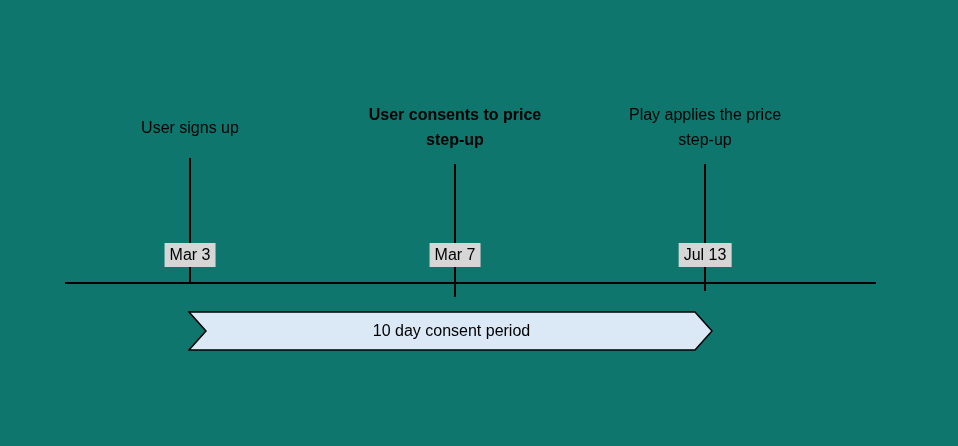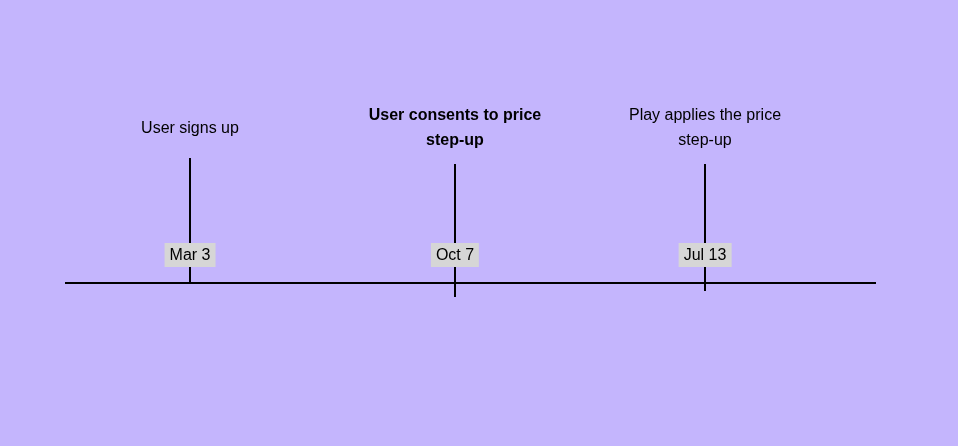--- a/index.html
+++ b/index.html
@@ -1,21 +1,21 @@
 <!DOCTYPE html>
 <html style="--axis: #000000; --text: #000000; --banner_fill: #dbe8f6; --banner_stroke: #000000; --date_bg: #d6d6d6;"><head>
 <meta charset="utf-8">
 <style>
   html, body { margin: 0; padding: 0; background: #ffffff; }
 
   .canvas {
     position: relative;
     width: 958px;
     height: 446px;
-    background: #c4b5fd;
+    background: #0f766e;
     font-family: "Liberation Sans", sans-serif;
     color: var(--text, #000);
     overflow: hidden;
   }
 
   .axis {
     position: absolute;
     left: 65px;
     top: 282px;
     width: 811px;
@@ -88,20 +88,26 @@
 <div class="canvas">
 
   <div class="axis"></div>
 
   <div class="event-label e1">User signs up</div>
   <div class="tick e1"></div>
   <div class="date e1">Mar 3</div>
 
   <div class="event-label e2">User consents to price step-up</div>
   <div class="tick e2"></div>
-  <div class="date e2">Oct 7</div>
+  <div class="date e2">Mar 7</div>
 
   <div class="event-label e3">Play applies the price step-up</div>
   <div class="tick e3"></div>
   <div class="date e3">Jul 13</div>
 
+  <div class="banner">
+    <svg width="527" height="40" viewBox="0 0 527 40">
+      <polygon points="1,1 507,1 524,20 507,39 1,39 18,20"></polygon>
+    </svg>
+    <div class="banner-label">10 day consent period</div>
+  </div>
 
 </div>
 
 </body></html>

